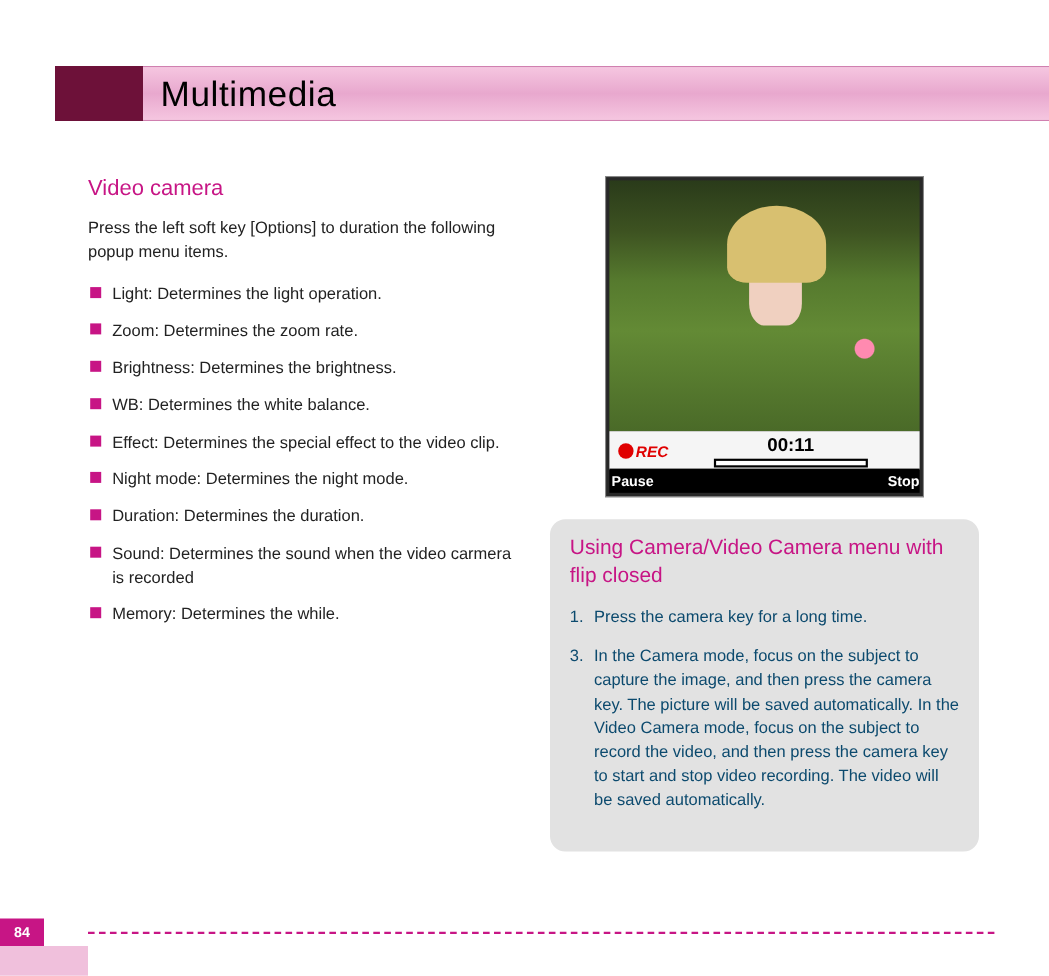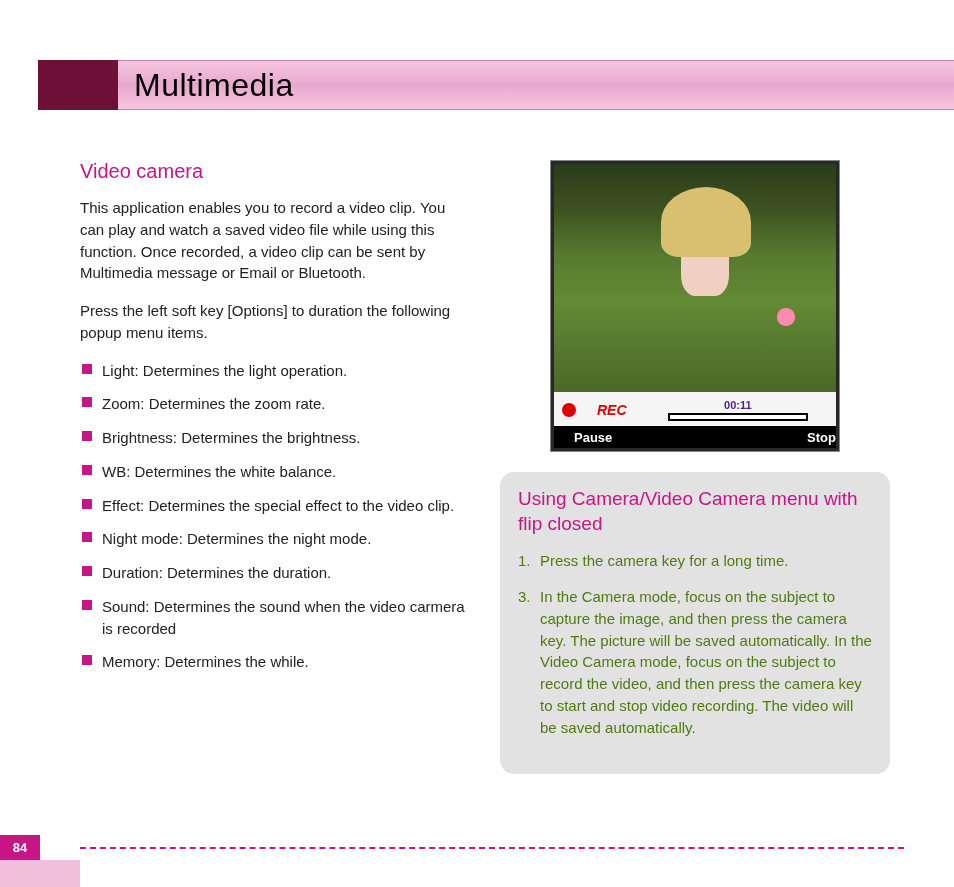--- a/index.html
+++ b/index.html
@@ -1,18 +1,18 @@
 <!DOCTYPE html>
 <html><head>
 <meta charset="utf-8">
 <style>
 * { margin: 0; padding: 0; box-sizing: border-box; }
 body { font-family: Arial, Helvetica, sans-serif; background: #fff; width: 954px; height: 887px; position: relative; }
 
-.banner-row { position: absolute; top: 60px; left: 4px; right: 0; height: 50px; display: flex; padding-left: 34px; }
+.banner-row { position: absolute; top: 60px; left: 16px; right: 0; height: 50px; display: flex; padding-left: 34px; }
 .banner-dark { width: 80px; height: 50px; background: #6d1139; }
 .banner-light { flex: 1; height: 50px; background: linear-gradient(to bottom, #f5c6e0 0%, #e8a8ce 50%, #f5c6e0 100%); border-top: 1px solid #d080b0; border-bottom: 1px solid #d080b0; display: flex; align-items: center; padding-left: 16px; }
 .banner-title { font-size: 32px; font-weight: 400; color: #000; letter-spacing: 0.5px; }
 
 .content { position: absolute; top: 160px; left: 80px; right: 50px; display: flex; gap: 30px; }
 .col-left { width: 390px; }
 .col-right { width: 390px; }
 
 .section-heading { color: #c71585; font-size: 20px; font-weight: 500; margin-bottom: 14px; }
 
@@ -20,54 +20,53 @@
 
 .bullet-list { list-style: none; }
 .bullet-list li { font-size: 15px; line-height: 1.45; color: #222; margin-bottom: 12px; padding-left: 22px; position: relative; }
 .bullet-list li::before { content: ""; position: absolute; left: 2px; top: 4px; width: 10px; height: 10px; background: #c71585; }
 
 .phone-shot { width: 290px; height: 292px; margin: 0 auto 20px auto; background: #282828; position: relative; border: 1px solid #888; }
 .phone-photo { position: absolute; top: 3px; left: 3px; right: 3px; height: 228px; background: linear-gradient(180deg, #2a3b1a 0%, #3d5221 20%, #567a2e 40%, #638a35 60%, #4a6a28 100%); overflow: hidden; }
 .phone-photo::before { content: ""; position: absolute; left: 45%; top: 28%; width: 48px; height: 68px; background: #f0d0c0; border-radius: 40% 40% 30% 30%; }
 .phone-photo::after { content: ""; position: absolute; left: 38%; top: 10%; width: 90px; height: 70px; background: #d8c070; border-radius: 50% 50% 20% 20%; }
 .flower { position: absolute; right: 35px; bottom: 60px; width: 30px; height: 30px; background: radial-gradient(circle, #ff8ab0 40%, transparent 45%); }
-.phone-rec-bar { position: absolute; left: 3px; right: 3px; top: 231px; height: 35px; background: #f5f5f5; display: flex; align-items: center; padding: 0 8px; gap: 21px; }
+.phone-rec-bar { position: absolute; left: 3px; right: 3px; top: 231px; height: 35px; background: #f5f5f5; display: flex; align-items: center; padding: 0 8px; gap: 2px; }
 .rec-dot { width: 14px; height: 14px; background: #e00000; border-radius: 50%; }
 .rec-label { color: #e00000; font-weight: bold; font-size: 14px; font-style: italic; }
 .rec-time-wrap { flex: 1; display: flex; flex-direction: column; align-items: center; gap: 2px; }
-.rec-time { font-weight: bold; color: #4c1d95; font-size: 11px; }
+.rec-time { font-weight: bold; color: #000000; font-size: 17px; }
 .rec-progress { width: 140px; height: 8px; border: 2px solid #000; background: #fff; }
 .phone-softkeys { position: absolute; left: 3px; right: 3px; bottom: 3px; height: 22px; background: #000; color: #fff; display: flex; align-items: center; font-size: 13px; font-weight: bold; }
-.sk-left { padding-left: 20px; width: 60px; }
+.sk-left { padding-left: 2px; width: 60px; }
 .sk-center { flex: 1; text-align: right; padding-left: 20px; }
 
 .info-box { background: #e2e2e2; border-radius: 14px; padding: 15px 18px 22px 18px; }
 .info-heading { color: #c71585; font-size: 19px; font-weight: 500; line-height: 1.3; margin-bottom: 14px; }
 .num-list { list-style: none; }
-.num-list li { font-size: 15px; line-height: 1.45; color: #4d7c0f; margin-bottom: 14px; padding-left: 22px; position: relative; }
+.num-list li { font-size: 15px; line-height: 1.45; color: #0c4a6e; margin-bottom: 14px; padding-left: 22px; position: relative; }
 .num-list li::before { content: attr(data-num) "."; position: absolute; left: 0; top: 0; }
 
 .page-num-block { position: absolute; bottom: 27px; left: 0; width: 40px; height: 25px; background: #c71585; color: #fff; display: flex; align-items: center; justify-content: center; font-size: 13px; font-weight: bold; }
 .pink-strip { position: absolute; bottom: 0; left: 0; width: 80px; height: 27px; background: #f0c0dc; }
 .dotted-line { position: absolute; bottom: 38px; left: 80px; right: 50px; height: 0; border-top: 2px dashed #c71585; }
 </style>
 </head>
 <body>
 
 <div class="banner-row">
   <div class="banner-dark"></div>
   <div class="banner-light">
     <span class="banner-title">Multimedia</span>
   </div>
 </div>
 
 <div class="content">
   <div class="col-left">
     <div class="section-heading">Video camera</div>
-    <p class="para">This application enables you to record a video clip. You can play and watch a saved video file while using this function. Once recorded, a video clip can be sent by Multimedia message or Email or Bluetooth.</p>
     <p class="para">Press the left soft key [Options] to duration the following popup menu items.</p>
     <ul class="bullet-list">
       <li>Light: Determines the light operation.</li>
       <li>Zoom: Determines the zoom rate.</li>
       <li>Brightness: Determines the brightness.</li>
       <li>WB: Determines the white balance.</li>
       <li>Effect: Determines the special effect to the video clip.</li>
       <li>Night mode: Determines the night mode.</li>
       <li>Duration: Determines the duration.</li>
       <li>Sound: Determines the sound when the video carmera is recorded</li>

